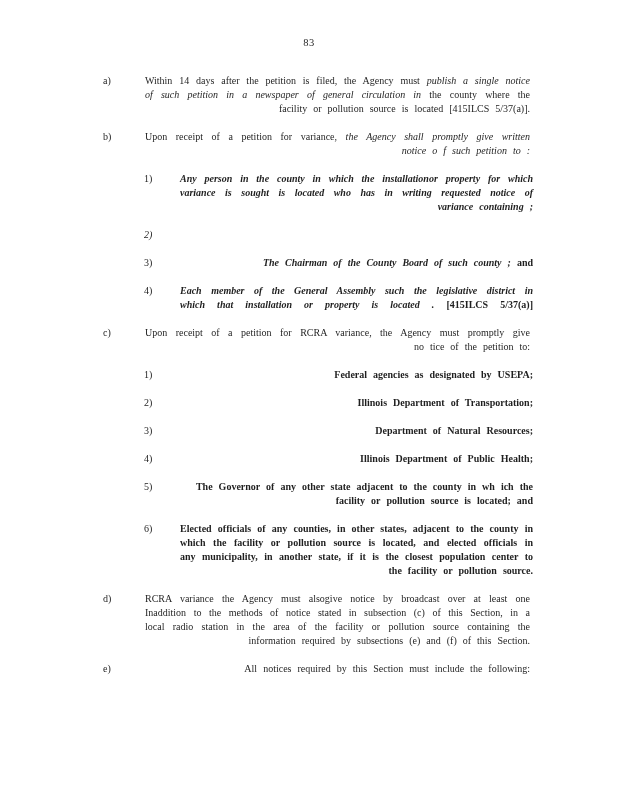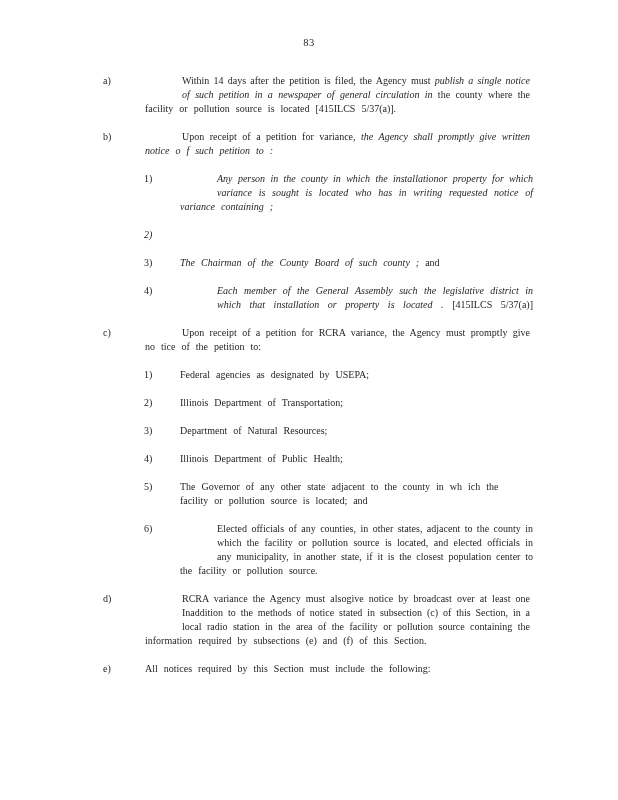--- a/index.html
+++ b/index.html
@@ -11,23 +11,23 @@
   .pagenum {
     padding-top: 36px; text-align: center;
     font-size: 10.5px; line-height: 14px; letter-spacing: 0.5px;
   }
   .content { margin-top: 24px; margin-left: 103px; width: 470px; }
   .sect { display: flex; margin-bottom: 14px; }
   .slabel { flex: 0 0 42px; width: 42px; font-size: 10px; line-height: 14px; }
   .stext  { flex: 0 0 385px; width: 385px; font-size: 10px; line-height: 14px; }
   .sub { margin-left: 41px; }
   .sub .slabel { flex: 0 0 36px; width: 36px; }
-  .sub .stext  { flex: 0 0 353px; width: 353px; }
-  .jline { text-align: justify; text-align-last: justify; text-justify: inter-word; margin-left: 37px; }
-  .lline { word-spacing: 3.5px; }
+  .sub .stext  { flex: 0 0 353px; width: 353px; font-weight: bold; }
+  .jline { text-align: justify; text-align-last: justify; text-justify: inter-word; }
+  .lline { word-spacing: 3.5px; text-align: right; }
   .it { font-style: italic; }
 </style>
 </head>
 <body>
 
 <div class="page">
 
   <div class="pagenum">83</div>
 
   <div class="content">

